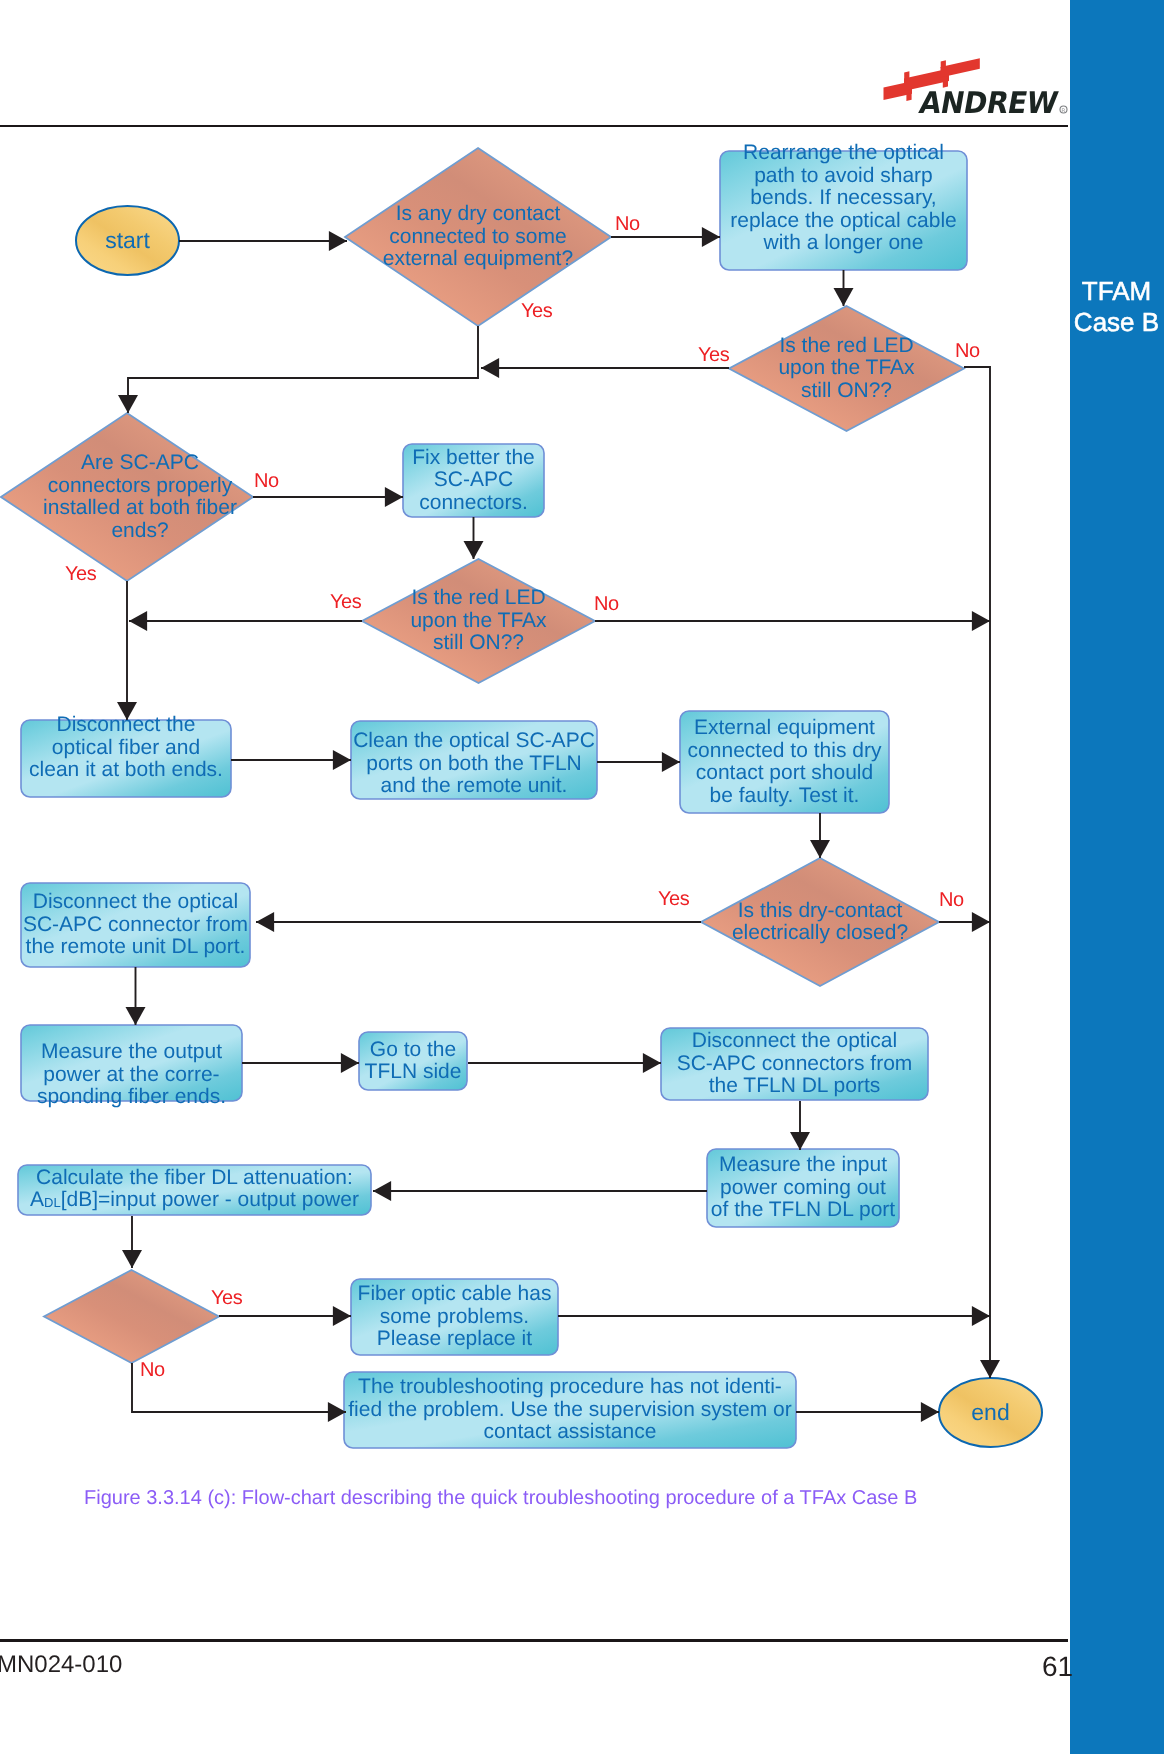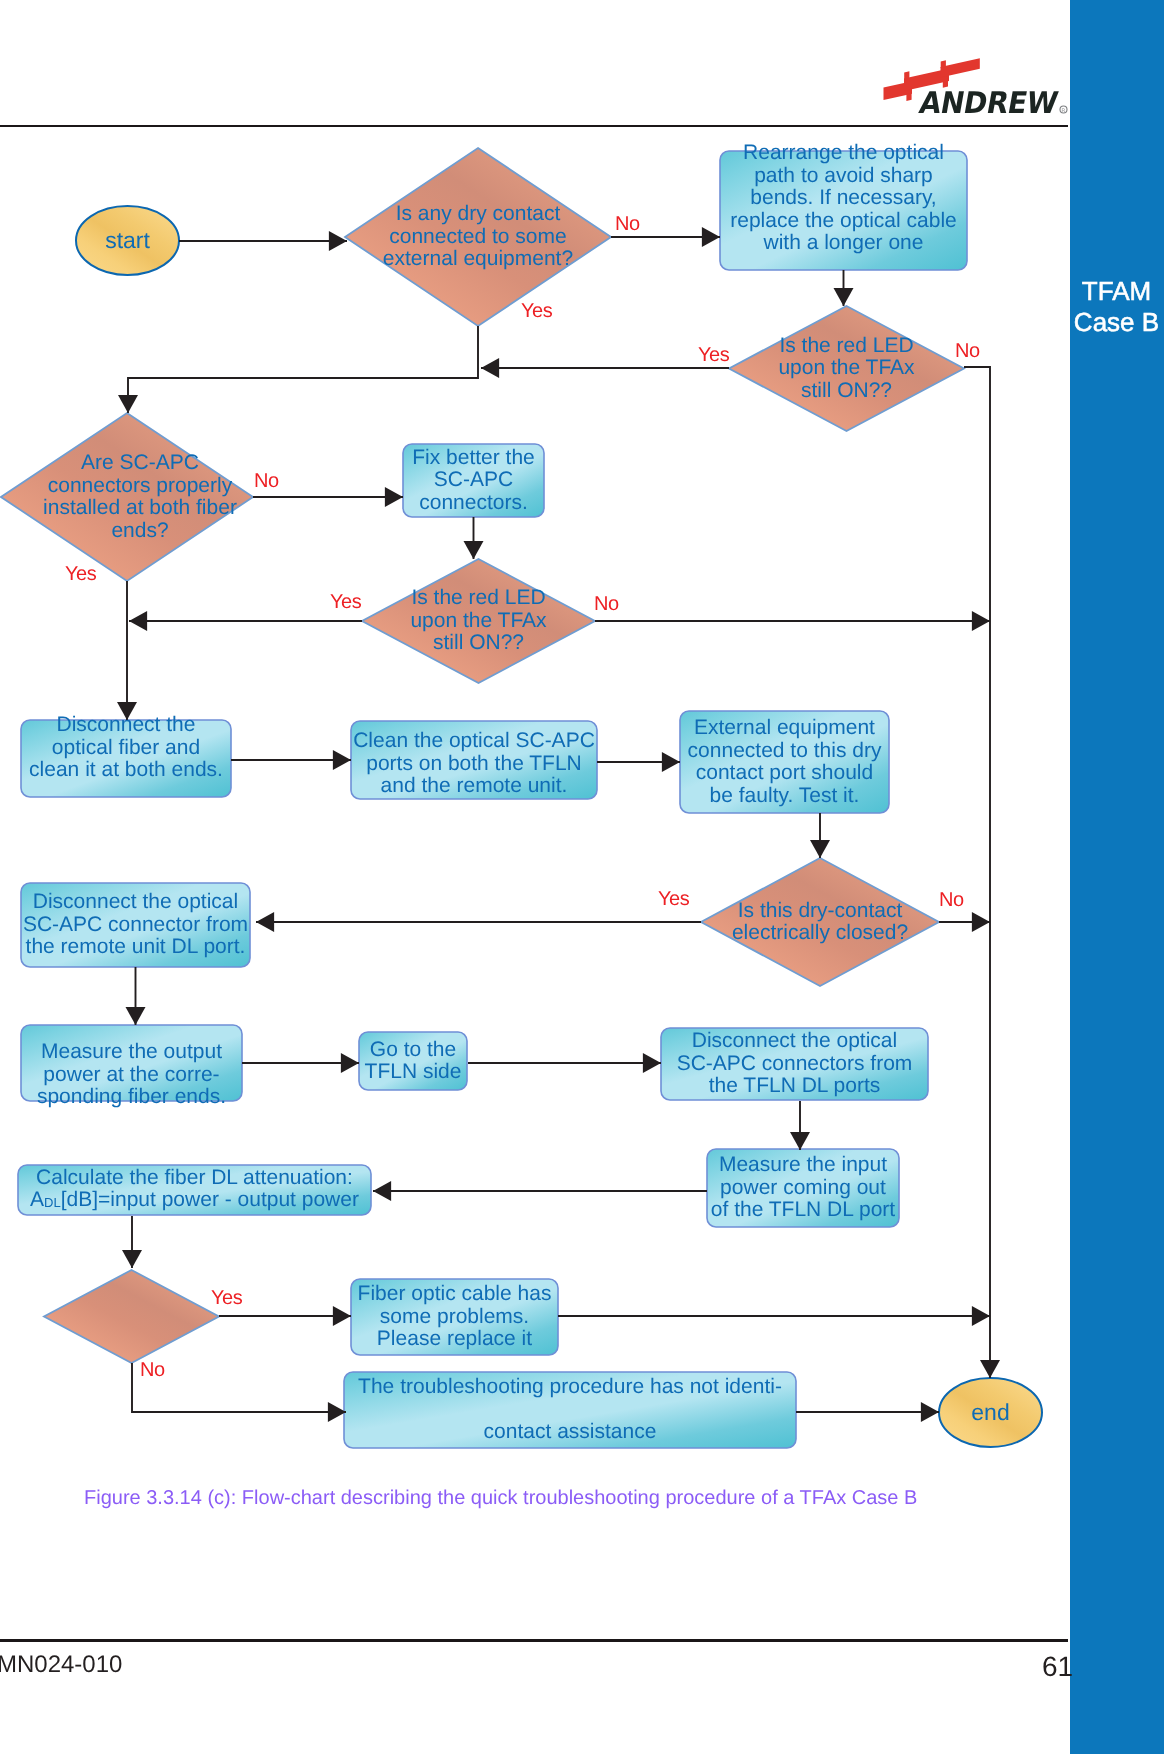--- a/index.html
+++ b/index.html
@@ -176,21 +176,21 @@
   <div class="node" style="left:707px;top:1149px;width:192px;height:78px;">
       <div class="txt" style=""><span>Measure the input</span><br><span>power coming out</span><br><span>of the TFLN DL port</span></div>
     </div>
   <div class="node" style="left:18px;top:1165px;width:353px;height:50px;">
       <div class="txt" style=""><span>Calculate the fiber DL attenuation:</span><br><span>A<sub>DL</sub>[dB]=input power - output power</span></div>
     </div>
   <div class="node" style="left:351px;top:1279px;width:207px;height:76px;">
       <div class="txt" style=""><span>Fiber optic cable has</span><br><span>some problems.</span><br><span>Please replace it</span></div>
     </div>
   <div class="node" style="left:344px;top:1372px;width:452px;height:76px;">
-      <div class="txt" style=""><span>The troubleshooting procedure has not identi-</span><br><br><span>contact assistance</span></div>
+      <div class="txt" style=""><span>The troubleshooting procedure has not identi-</span><br><span>fied the problem. Use the supervision system or</span><br><span>contact assistance</span></div>
     </div>
   <div class="node" style="left:939px;top:1378px;width:103px;height:69px;">
       <div class="txt" style="font-size:23px;"><span>end</span></div>
     </div>
   <div class="lbl" style="left:615px;top:213.6px;">No</div>
   <div class="lbl" style="left:521px;top:300.6px;">Yes</div>
   <div class="lbl" style="left:698px;top:344.6px;">Yes</div>
   <div class="lbl" style="left:955px;top:340.6px;">No</div>
   <div class="lbl" style="left:254px;top:470.6px;">No</div>
   <div class="lbl" style="left:65px;top:563.6px;">Yes</div>

